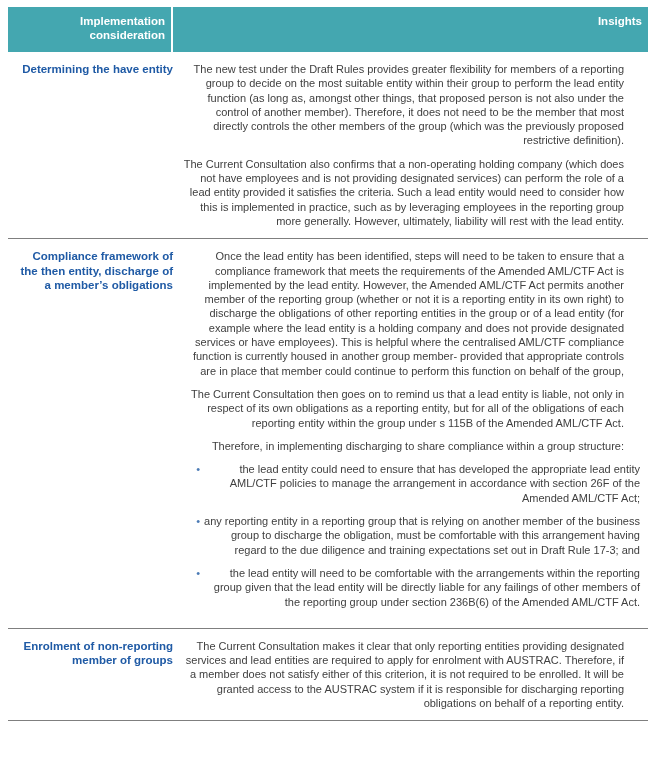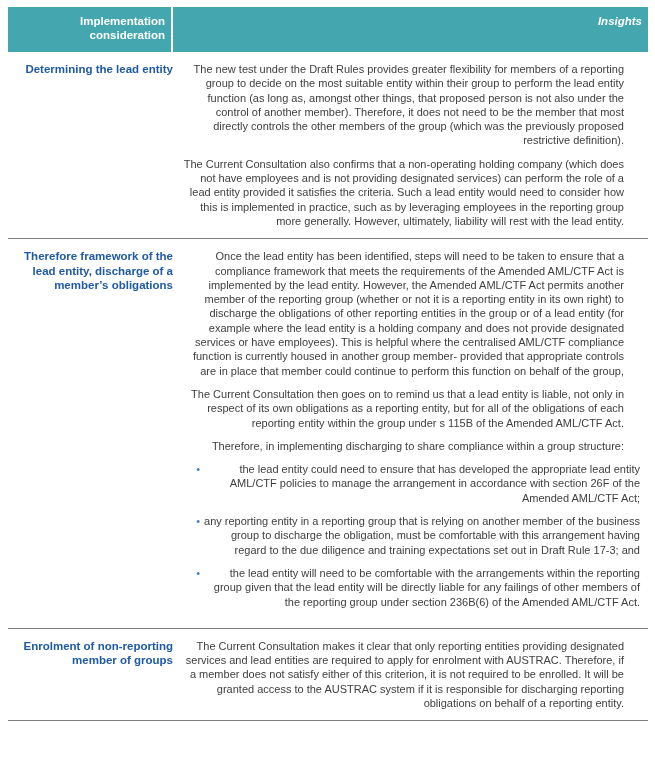--- a/index.html
+++ b/index.html
@@ -38,21 +38,20 @@
     width: 163px;
   }
   .h-divider {
     width: 2px;
     background: #ffffff;
     height: 100%;
   }
   .h-cell.col2 {
     flex: 1;
     padding-left: 4px;
-    font-style: italic;
   }
   
   .trow {
     display: flex;
     padding: 10px 0 10px 0;
   }
   .trow + .trow {
     border-top: 1px solid #7f7f7f;
   }
   .tbody-end {
@@ -104,29 +103,29 @@
   <div class="doc-table">
 
     <div class="thead">
       <div class="h-cell col1">Implementation consideration</div>
       <div class="h-divider"></div>
       <div class="h-cell col2">Insights</div>
     </div>
 
     <div id="table-body">
   <div class="trow">
-    <div class="c-cell">Determining the lead entity</div>
+    <div class="c-cell">Determining the have entity</div>
     <div class="i-cell">
             <div class="para">The new test under the Draft Rules provides greater flexibility for members of a reporting group to decide on the most suitable entity within their group to perform the lead entity function (as long as, amongst other things, that proposed person is not also under the control of another member). Therefore, it does not need to be the member that most directly controls the other members of the group (which was the previously proposed restrictive definition).</div>
             <div class="para">The Current Consultation also confirms that a non-operating holding company (which does not have employees and is not providing designated services) can perform the role of a lead entity provided it satisfies the criteria. Such a lead entity would need to consider how this is implemented in practice, such as by leveraging employees in the reporting group more generally. However, ultimately, liability will rest with the lead entity.</div>
           </div>
   </div>
 
   <div class="trow">
-    <div class="c-cell">Therefore framework of the lead entity, discharge of a member’s obligations</div>
+    <div class="c-cell">Compliance framework of the then entity, discharge of a member’s obligations</div>
     <div class="i-cell">
             <div class="para">Once the lead entity has been identified, steps will need to be taken to ensure that a compliance framework that meets the requirements of the Amended AML/CTF Act is implemented by the lead entity. However, the Amended AML/CTF Act permits another member of the reporting group (whether or not it is a reporting entity in its own right) to discharge the obligations of other reporting entities in the group or of a lead entity (for example where the lead entity is a holding company and does not provide designated services or have employees). This is helpful where the centralised AML/CTF compliance function is currently housed in another group member- provided that appropriate controls are in place that member could continue to perform this function on behalf of the group,</div>
             <div class="para">The Current Consultation then goes on to remind us that a lead entity is liable, not only in respect of its own obligations as a reporting entity, but for all of the obligations of each reporting entity within the group under s 115B of the Amended AML/CTF Act.</div>
             <div class="para">Therefore, in implementing discharging to share compliance within a group structure:</div>
             <div class="bullet-row">
               <span class="bullet-marker">•</span>
               <span class="bullet-text">the lead entity could need to ensure that has developed the appropriate lead entity AML/CTF policies to manage the arrangement in accordance with section 26F of the Amended AML/CTF Act;</span>
             </div>
             <div class="bullet-row">
               <span class="bullet-marker">•</span>

